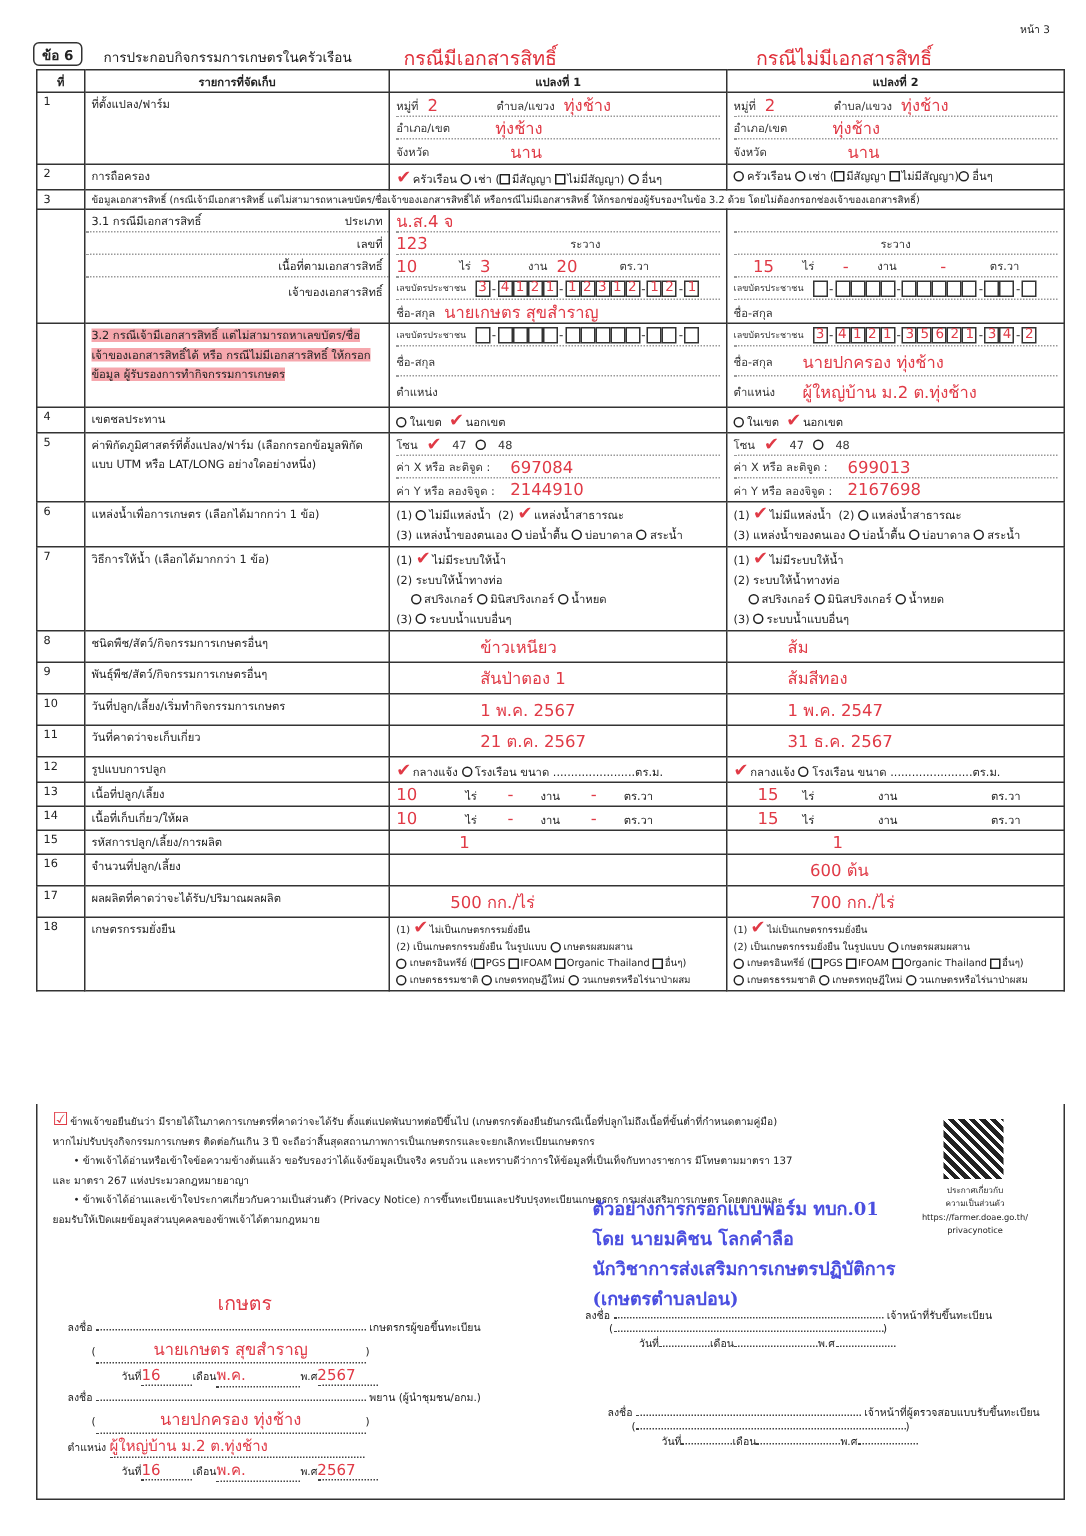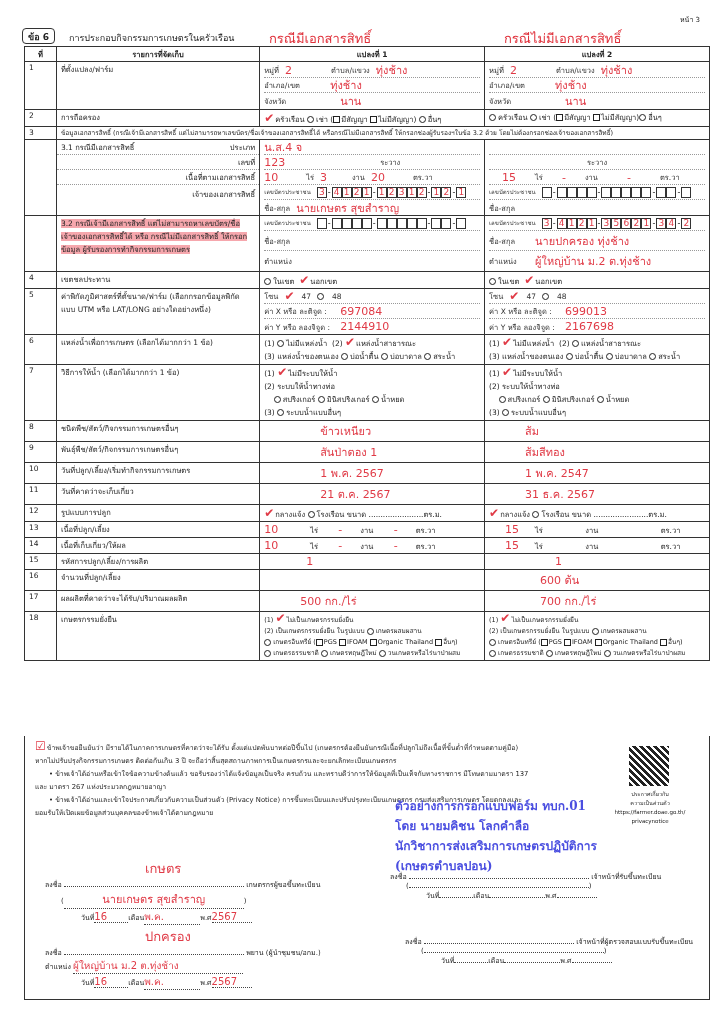--- a/index.html
+++ b/index.html
@@ -278,21 +278,21 @@
 
   <tr>
     <td>4</td>
     <td>เขตชลประทาน</td>
     <td><span class="circle"></span><span>ในเขต</span> &nbsp;<span class="check">✔</span><span>นอกเขต</span></td>
     <td><span class="circle"></span><span>ในเขต</span> &nbsp;<span class="check">✔</span><span>นอกเขต</span></td>
   </tr>
 
   <tr>
     <td>5</td>
-    <td style="line-height:13px">ค่าพิกัดภูมิศาสตร์ที่ตั้ขนาด/ฟาร์ม (เลือกกรอกข้อมูลพิกัด แบบ UTM หรือ LAT/LONG อย่างใดอย่างหนึ่ง)</td>
+    <td style="line-height:13px">ค่าพิกัดภูมิศาสตร์ที่ตั้งแปลง/ฟาร์ม (เลือกกรอกข้อมูลพิกัด แบบ UTM หรือ LAT/LONG อย่างใดอย่างหนึ่ง)</td>
     <td style="padding:0 4px">
       <div class="sub">
             <span class="lbl">โซน</span>
             <span class="check">✔</span>
             <span class="lbl">47</span>
             <span class="circle"></span>
             <span class="lbl">48</span>
           </div>
       <div class="sub">
             <span class="lbl" style="width:70px">ค่า X หรือ ละติจูด :</span>
@@ -460,22 +460,22 @@
   </div>
 
   <div class="sig" style="left:20px;top:122px">
     <div style="padding-left:100px"><span class="hw" style="font-size:13px">เกษตร</span></div>
     <div><span>ลงชื่อ</span> <span class="dots" style="width:180px"></span> <span>เกษตรกรผู้ขอขึ้นทะเบียน</span></div>
     <div style="padding-left:16px">(<span class="hw dots" style="width:180px;font-size:11px;text-align:center">นายเกษตร สุขสำราญ</span>)</div>
     <div style="padding-left:36px"><span>วันที่</span><span class="hw dots" style="width:34px;font-size:10px">16</span><span>เดือน</span><span class="hw dots" style="width:56px;font-size:10px">พ.ค.</span><span>พ.ศ</span><span class="hw dots" style="width:40px;font-size:10px">2567</span></div>
   </div>
 
   <div class="sig" style="left:20px;top:190px">
-    <div style="padding-left:100px"><span class="hw" style="font-size:13px">ปกครอง</span></div>
     <div><span>ลงชื่อ</span> <span class="dots" style="width:180px"></span> <span>พยาน (ผู้นำชุมชน/อกม.)</span></div>
+    <div style="padding-left:16px">(<span class="hw dots" style="width:180px;font-size:11px;text-align:center">นายปกครอง  ทุ่งช้าง</span>)</div>
     <div><span>ตำแหน่ง</span> <span class="hw dots" style="width:170px;font-size:10px">ผู้ใหญ่บ้าน ม.2 ต.ทุ่งช้าง</span></div>
     <div style="padding-left:36px"><span>วันที่</span><span class="hw dots" style="width:34px;font-size:10px">16</span><span>เดือน</span><span class="hw dots" style="width:56px;font-size:10px">พ.ค.</span><span>พ.ศ</span><span class="hw dots" style="width:40px;font-size:10px">2567</span></div>
   </div>
 
   <div class="sig" style="left:365px;top:135px">
     <div><span>ลงชื่อ</span> <span class="dots" style="width:180px"></span> <span>เจ้าหน้าที่รับขึ้นทะเบียน</span></div>
     <div style="padding-left:16px">(<span class="dots" style="width:180px"></span>)</div>
     <div style="padding-left:36px"><span>วันที่</span><span class="dots" style="width:34px"></span><span>เดือน</span><span class="dots" style="width:56px"></span><span>พ.ศ</span><span class="dots" style="width:40px"></span></div>
   </div>
 

